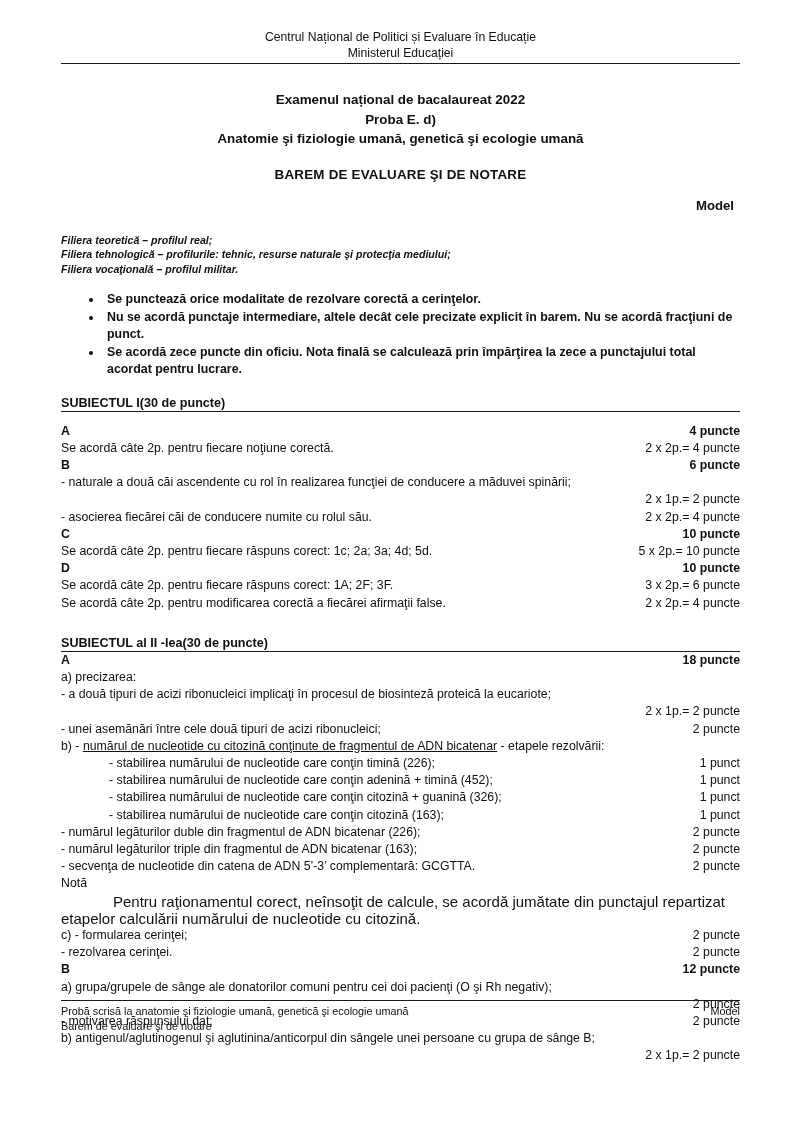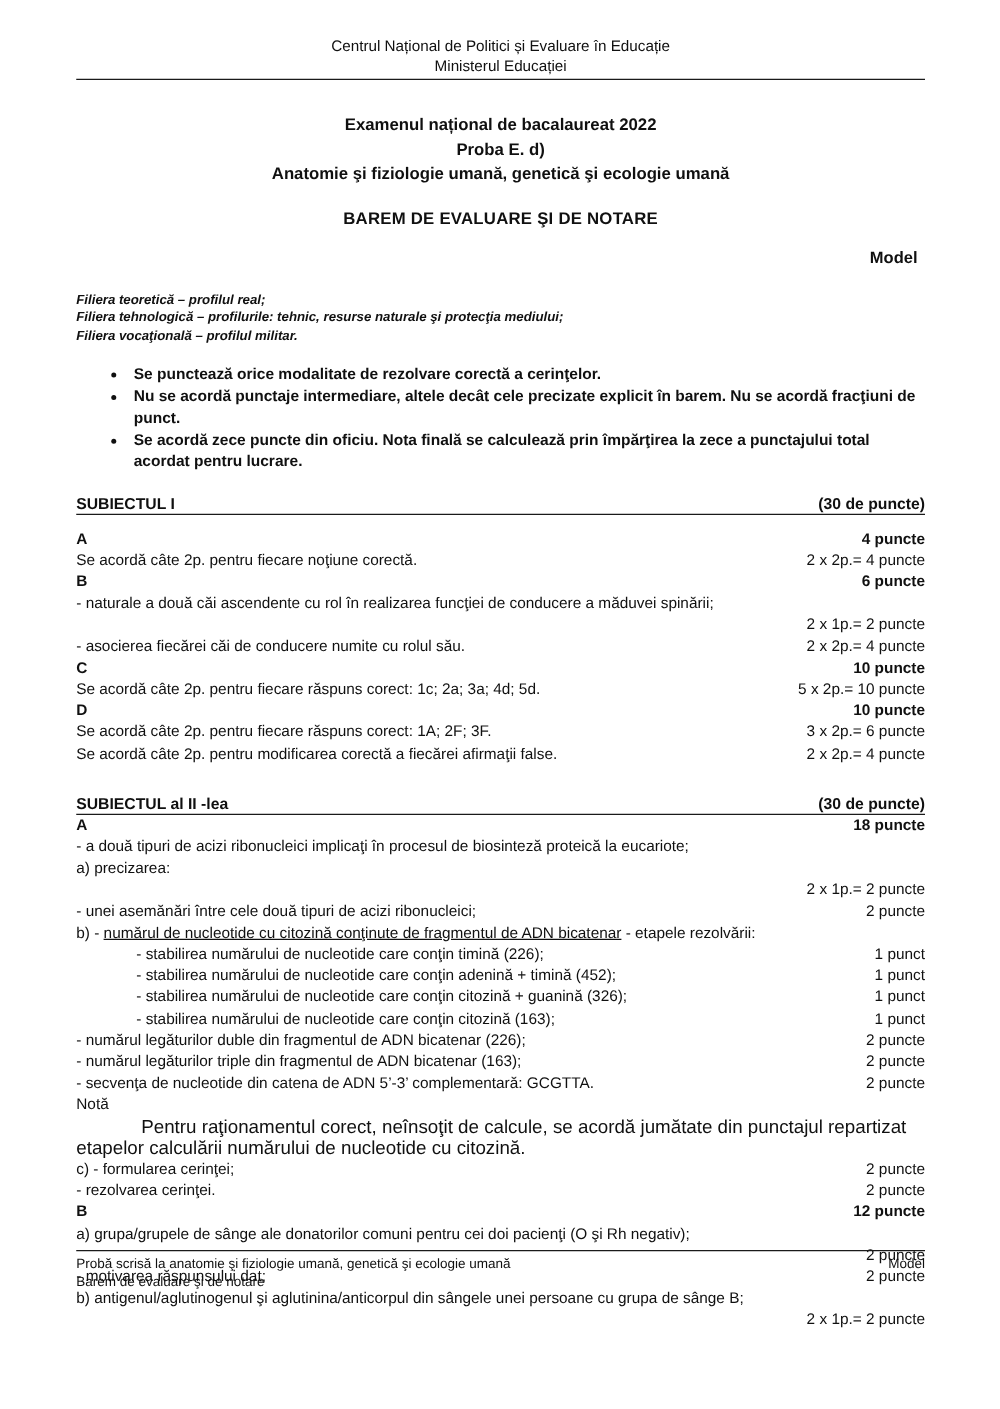--- a/index.html
+++ b/index.html
@@ -83,21 +83,20 @@
   }
   ul.rules li {
     margin-bottom: 0px;
     padding-left: 4px;
   }
 
   
   .subject-head {
     margin-top: 17px;
     display: flex;
-    justify-content: space-between;
     align-items: baseline;
     font-weight: bold;
     font-size: 12.6px;
     border-bottom: 1.4px solid #1a1a1a;
     padding-bottom: 1px;
   }
   .subject-head .sh-left { text-decoration: none; }
   .subject-head .sh-right { text-decoration: none; }
 
   
@@ -233,25 +232,25 @@
     <div class="subject-head">
       <span class="sh-left">SUBIECTUL al II -lea</span>
       <span class="sh-right">(30 de puncte)</span>
     </div>
 
     <div class="row b">
       <span class="lbl">A</span>
       <span class="pts">18 puncte</span>
     </div>
     <div class="row">
+      <span class="lbl">a)  precizarea:</span>
+      <span class="pts"></span>
+    </div>
+    <div class="row">
       <span class="lbl">- a două tipuri de acizi ribonucleici implicaţi în procesul de biosinteză proteică la eucariote;</span>
-      <span class="pts"></span>
-    </div>
-    <div class="row">
-      <span class="lbl">a)  precizarea:</span>
       <span class="pts"></span>
     </div>
     <div class="row only-right">
       <span class="pts">2 x 1p.= 2 puncte</span>
     </div>
     <div class="row">
       <span class="lbl">- unei asemănări între cele două tipuri de acizi ribonucleici;</span>
       <span class="pts">2 puncte</span>
     </div>
 

